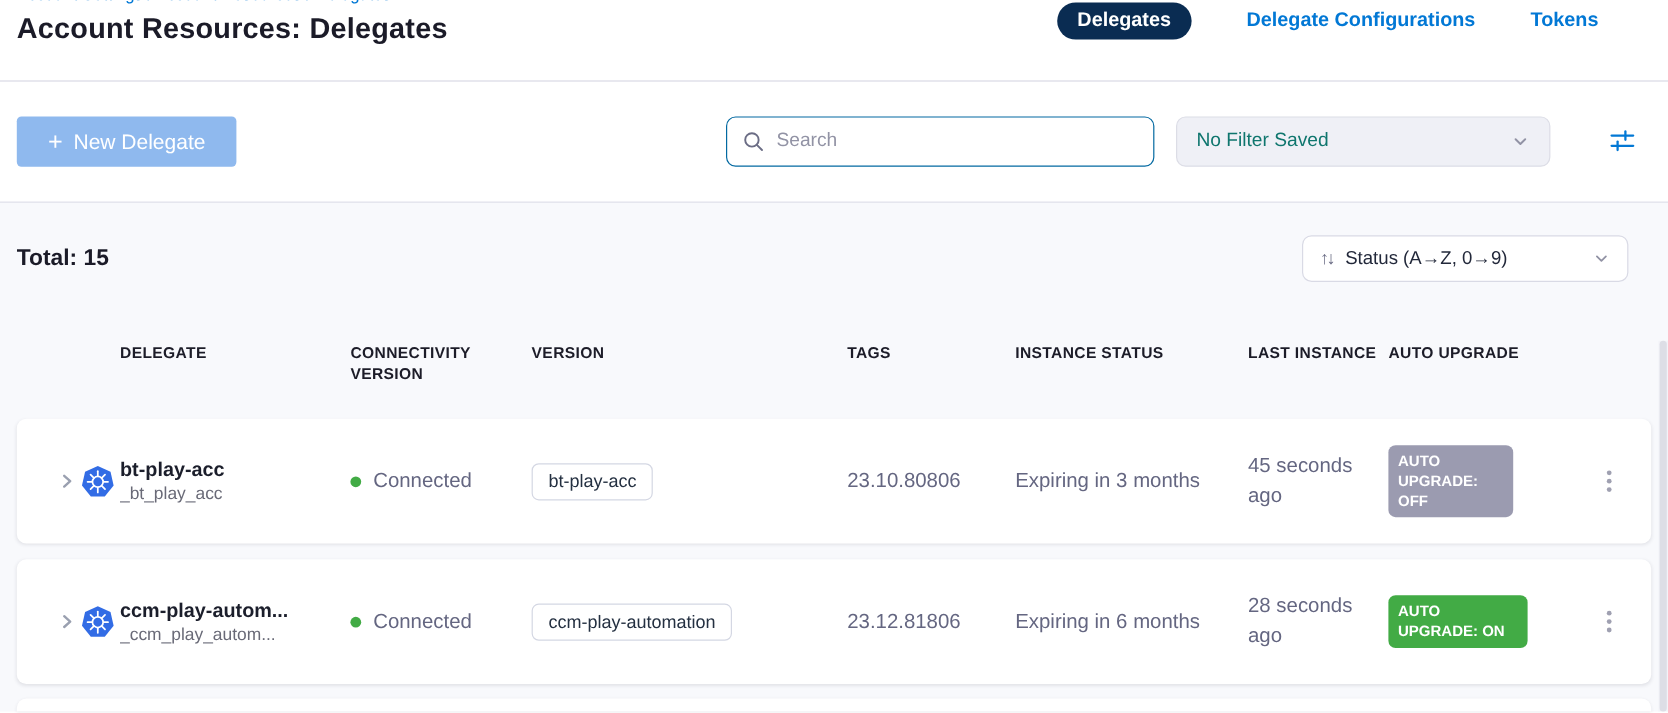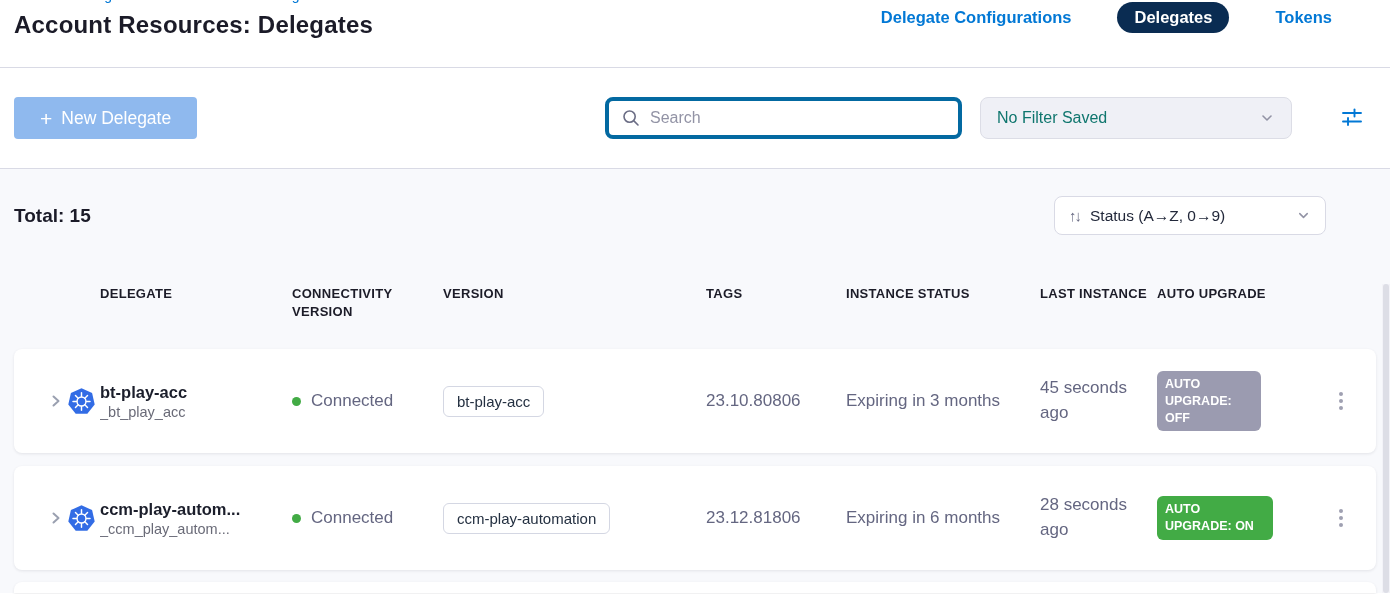--- a/index.html
+++ b/index.html
@@ -15,32 +15,32 @@
   .tabs { position:absolute; top:2px; right:58px; display:flex; align-items:center; gap:46px; }
   .tab { font-size:16.5px; font-weight:600; color:#0278d5; cursor:pointer; white-space:nowrap; }
   .tab.active { background:#0a2c52; color:#fff; padding:6px 17px; border-radius:16px; }
 
   
   .toolbar { height:101px; display:flex; align-items:center; padding:0 14px; background:#fff; border-bottom:1px solid #d9dae5; }
   .btn-new { display:flex; align-items:center; gap:9px; background:#8fb9ee; color:#fff;
     border:none; border-radius:4px; height:42px; padding:0 26px; font-size:17.5px; font-weight:500;
     font-family:inherit; cursor:pointer; }
   .btn-new .plus { font-size:21px; font-weight:400; line-height:1; }
-  .search-box { margin-left:auto; width:357px; height:42px; border:4px solid #0369a1; border-radius:8px;
+  .search-box { margin-left:auto; width:357px; height:42px; border:1px solid #0369a1; border-radius:8px;
     background:#fff; display:flex; align-items:center; padding:0 12px; gap:9px; }
   .search-box input { border:none; outline:none; flex:1; font-size:16px; color:#1b1b28; font-family:inherit; background:transparent; }
   .search-box input::placeholder { color:#9293a5; }
   .filter-select { margin-left:18px; width:312px; height:42px; background:#eff0f6; border:1px solid #dcdde6;
     border-radius:8px; display:flex; align-items:center; justify-content:space-between; padding:0 16px; cursor:pointer; }
   .filter-select .val { font-size:16px; color:#0f766e; }
   .filter-icon-btn { margin-left:48px; margin-right:12px; cursor:pointer; display:flex; align-items:center; }
 
   
   .content { position:relative; height:424px; background:#f8f9fc; padding-top:27px; }
-  .summary-row { display:flex; align-items:center; justify-content:space-between; padding:0 64px 0 14px; }
+  .summary-row { display:flex; align-items:center; justify-content:space-between; padding:0 33px 0 14px; }
   .total { font-size:19px; font-weight:700; color:#1b1b28; }
   .sort-select { width:272px; height:39px; background:#fff; border:1px solid #d9dae5; border-radius:8px;
     display:flex; align-items:center; padding:0 14px; gap:10px; cursor:pointer; }
   .sort-select .arrows { font-size:15px; color:#6b6d85; letter-spacing:-2px; }
   .sort-select .val { font-size:15.5px; color:#22283a; font-weight:500; flex:1; }
 
   .grid { display:grid; grid-template-columns:86px 192px 151px 263px 140px 194px 117px 148px 1fr; }
   .thead { margin:50px 14px 0 14px; width:1362px; }
   .th { font-size:13px; font-weight:700; color:#1c1c28; letter-spacing:.3px; line-height:1.35; padding-right:10px; }
 
@@ -74,22 +74,22 @@
 </head>
 <body>
 
 <div class="header">
   <div class="breadcrumb-clip">
     <span>Account Settings / Account Resources / Delegates</span>
   </div>
   <div class="page-title">Account Resources: Delegates</div>
 
   <div class="tabs">
+    <div class="tab active">Delegates</div>
     <div class="tab">Delegate Configurations</div>
-    <div class="tab active">Delegates</div>
     <div class="tab">Tokens</div>
   </div>
 </div>
 
 <div class="toolbar">
   <button class="btn-new">
     <span class="plus">+</span>
     <span>New Delegate</span>
   </button>
 

